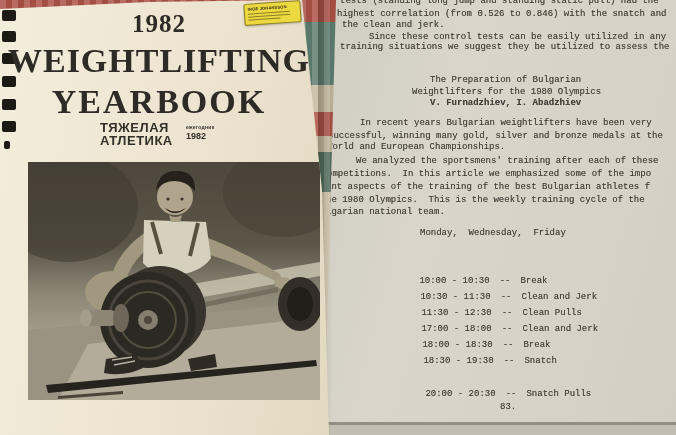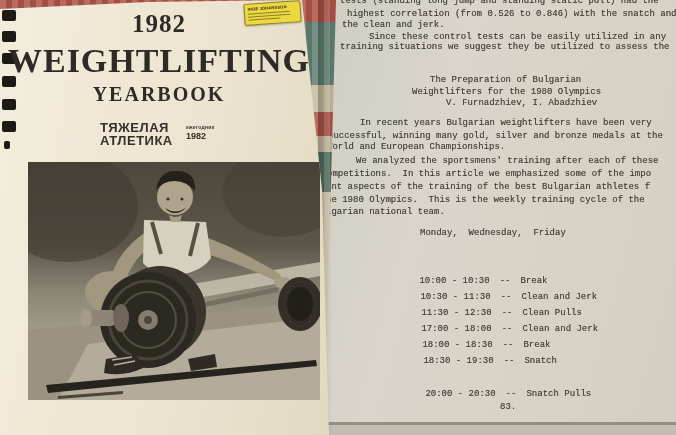--- a/index.html
+++ b/index.html
@@ -51,49 +51,49 @@
   .sticker .s-line.short { width:65%; }
 
   .cov-year { position:absolute; left:0; top:10px; width:318px; text-align:center;
     font-family:"Liberation Serif","DejaVu Serif",serif; font-weight:bold;
     font-size:25px; color:#2e2b26; letter-spacing:1px; }
   .cov-t1 { position:absolute; left:0; top:42px; width:318px; text-align:center;
     font-family:"Liberation Serif","DejaVu Serif",serif; font-weight:bold;
     font-size:34px; color:#2e2b26; letter-spacing:1px; }
   .cov-t2 { position:absolute; left:0; top:83px; width:318px; text-align:center;
     font-family:"Liberation Serif","DejaVu Serif",serif; font-weight:bold;
-    font-size:20px; color:#2e2b26; letter-spacing:2px; }
+    font-size:34px; color:#2e2b26; letter-spacing:2px; }
 
   .cyr { position:absolute; left:100px; top:121px; font-weight:bold; font-size:13px;
     line-height:13px; color:#33302a; letter-spacing:.5px; }
   .cyr-mini { position:absolute; left:186px; top:124px; color:#33302a; }
   .cyr-mini .lbl { font-size:5px; font-weight:bold; letter-spacing:.3px; }
   .cyr-mini .yr { font-size:9px; font-weight:bold; margin-top:1px; }
 
   .photo { position:absolute; left:28px; top:162px; width:292px; height:238px; }
 
   .shadow-join { position:absolute; left:318px; top:0; width:14px; height:435px;
     background:linear-gradient(90deg, rgba(0,0,0,.18), rgba(0,0,0,0)); pointer-events:none; }
 </style>
 </head>
 <body>
 
 <div id="scene">
 
   <div class="typed-page">
 
     <div class="pline" style="top:-5px; left:40px;">tests (standing long jump and standing static pull) had the</div>
-    <div class="pline" style="top:8px;  left:37px;padding-left:10px;">highest correlation (from 0.526 to 0.846) with the snatch and</div>
+    <div class="pline" style="top:8px;  left:37px;">highest correlation (from 0.526 to 0.846) with the snatch and</div>
     <div class="pline" style="top:19px; left:42px;">the clean and jerk.</div>
     <div class="pline" style="top:41px; left:40px;">training situations we suggest they be utilized to assess the</div>
     <div class="pline" style="top:31px; left:69px;">Since these control tests can be easily utilized in any</div>
 
     <div class="pline" style="top:74px; left:130px;">The Preparation of Bulgarian</div>
     <div class="pline" style="top:86px; left:112px;">Weightlifters for the 1980 Olympics</div>
-    <div class="pline" style="top:97px; left:146px;">V. Furnadzhiev, I. Abadzhiev</div>
+    <div class="pline" style="top:97px; left:130px;font-weight:bold;">V. Furnadzhiev, I. Abadzhiev</div>
 
     <div class="pline" style="top:117px; left:60px;">In recent years Bulgarian weightlifters have been very</div>
     <div class="pline" style="top:130px; left:28px;">successful, winning many gold, silver and bronze medals at the</div>
     <div class="pline" style="top:141px; left:27px;">World and European Championships.</div>
     <div class="pline" style="top:155px; left:56px;">We analyzed the sportsmens' training after each of these</div>
     <div class="pline" style="top:168px; left:27px;">ompetitions.  In this article we emphasized some of the impo</div>
     <div class="pline" style="top:181px; left:26px;">ant aspects of the training of the best Bulgarian athletes f</div>
     <div class="pline" style="top:194px; left:26px;">he 1980 Olympics.  This is the weekly training cycle of the</div>
     <div class="pline" style="top:206px; left:26px;">lgarian national team.</div>
 

